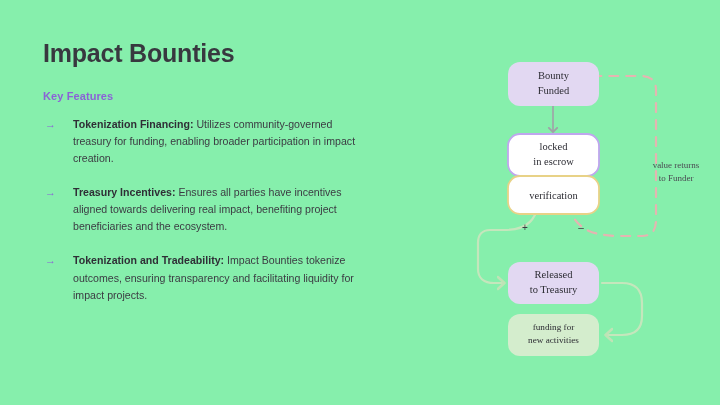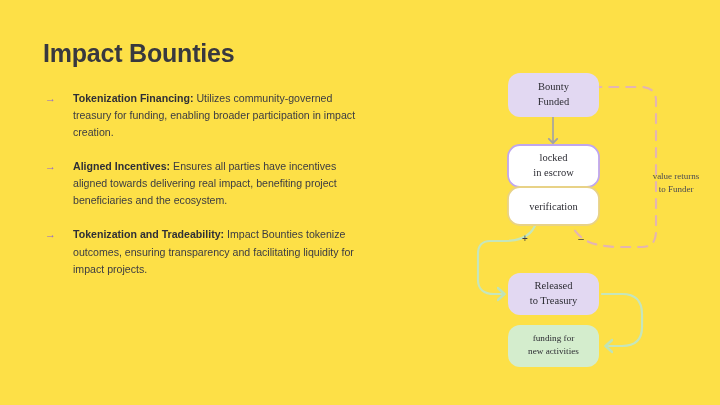--- a/index.html
+++ b/index.html
@@ -10,21 +10,21 @@
     width: 720px;
     height: 405px;
     background: #f7f7f5;
     font-family: "Liberation Sans", sans-serif;
     overflow: hidden;
   }
   .slide {
     position: relative;
     width: 720px;
     height: 405px;
-    background: #fde047;
+    background: #86efac;
   }
 
   
   .left-col {
     position: absolute;
     left: 43px;
     top: 40px;
     width: 320px;
   }
   .page-title {
@@ -66,21 +66,21 @@
   }
   .feature-term {
     font-weight: bold;
     color: #2f2f36;
   }
 
   
   .diagram {
     position: absolute;
     left: 470px;
-    top: 55px;
+    top: 44px;
     width: 240px;
     height: 330px;
   }
   .diagram svg { display: block; }
   .node-text {
     font-family: "Liberation Serif", serif;
     fill: #2c2c33;
     font-size: 10.5px;
   }
   .node-text-sm {
@@ -101,31 +101,32 @@
 </style>
 </head>
 <body>
 
 <div class="slide">
 
   <div class="left-col">
 
     <h1 class="page-title">Impact Bounties</h1>
 
+    <div class="section-label">Key Features</div>
 
     <ul class="feature-list">
 
       <li class="feature-item">
         <span class="bullet-arrow">→</span>
         <span class="feature-term">Tokenization Financing:</span><span> Utilizes community-governed treasury for funding, enabling broader participation in impact creation.</span>
       </li>
 
       <li class="feature-item">
         <span class="bullet-arrow">→</span>
-        <span class="feature-term">Aligned Incentives:</span><span> Ensures all parties have incentives aligned towards delivering real impact, benefiting project beneficiaries and the ecosystem.</span>
+        <span class="feature-term">Treasury Incentives:</span><span> Ensures all parties have incentives aligned towards delivering real impact, benefiting project beneficiaries and the ecosystem.</span>
       </li>
 
       <li class="feature-item">
         <span class="bullet-arrow">→</span>
         <span class="feature-term">Tokenization and Tradeability:</span><span> Impact Bounties tokenize outcomes, ensuring transparency and facilitating liquidity for impact projects.</span>
       </li>
 
     </ul>
   </div>
 

